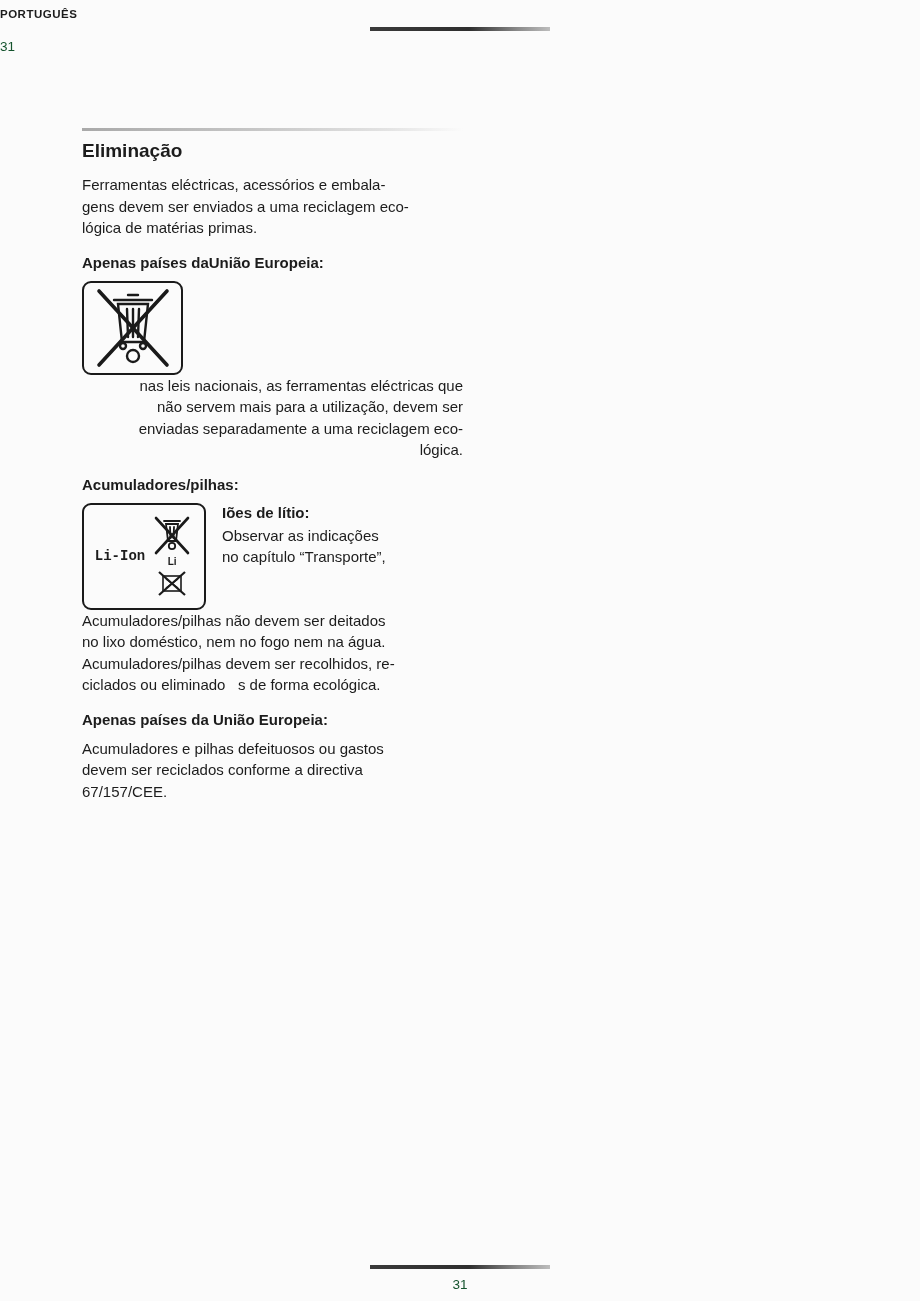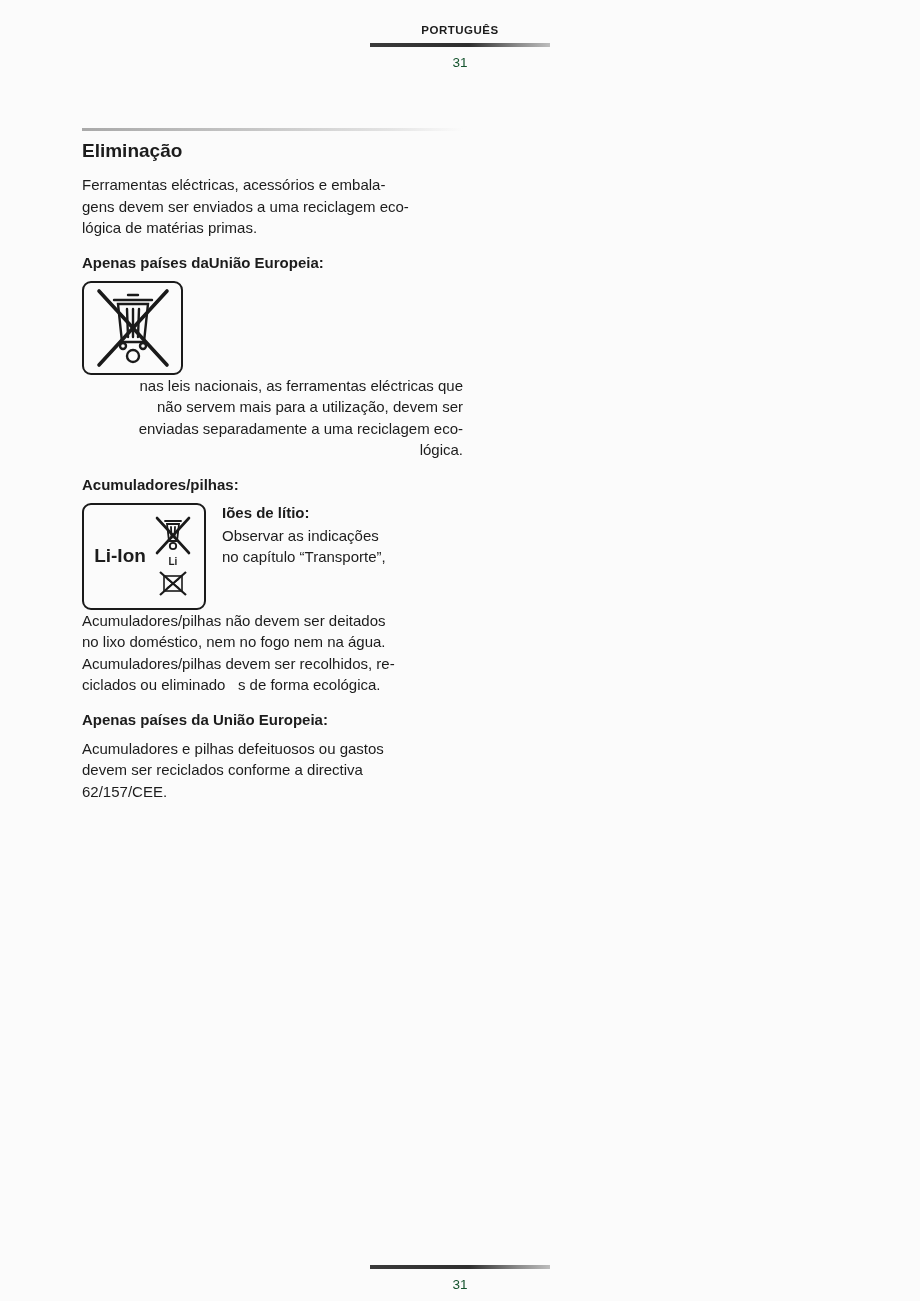--- a/index.html
+++ b/index.html
@@ -11,21 +11,21 @@
     position: relative;
     width: 920px;
     height: 1301px;
     background: #fbfbfb;
     font-family: "Liberation Sans", sans-serif;
     color: #1c1c1c;
     overflow: hidden;
   }
 
   
-  .doc-header { text-align: center; padding-top: 24px; }
+  .doc-header { padding-top: 8px; }
   .header-label {
     font-size: 11.5px;
     font-weight: bold;
     letter-spacing: 0.5px;
   }
   .header-rule {
     width: 180px;
     height: 4px;
     margin: 7px auto 0;
     background: linear-gradient(to right, #3a3a3a 0%, #2e2e2e 55%, #8a8a8a 82%, #bdbdbd 100%);
@@ -90,21 +90,21 @@
   .liion-box {
     width: 124px;
     height: 107px;
     display: flex;
     align-items: center;
     justify-content: center;
     gap: 6px;
     padding: 5px;
     margin-right: 16px;
   }
-  .liion-label { font-weight: bold; font-size: 19px; }
+  .liion-label { font-weight: bold; font-size: 14px; font-family: Liberation Mono, monospace; }
   .bin-stack {
     display: flex;
     flex-direction: column;
     align-items: center;
   }
   .li-small-label {
     font-size: 10px;
     font-weight: bold;
     line-height: 1;
     margin: 1px 0 3px 0;
@@ -211,21 +211,21 @@
 
     <p class="body-text gap-xl">Acumuladores/pilhas não devem ser deitados
 no lixo doméstico, nem no fogo nem na água.
 Acumuladores/pilhas devem ser recolhidos, re-
 ciclados ou eliminado   s de forma ecológica.</p>
 
     <h2 class="sub-heading">Apenas países da União Europeia:</h2>
 
     <p class="body-text">Acumuladores e pilhas defeituosos ou gastos
 devem ser reciclados conforme a directiva
-62/157/CEE.</p>
+67/157/CEE.</p>
 
   </main>
 
   <footer class="doc-footer">
     <div class="footer-rule"></div>
     <div class="page-num">31</div>
   </footer>
 
 </div>
 

